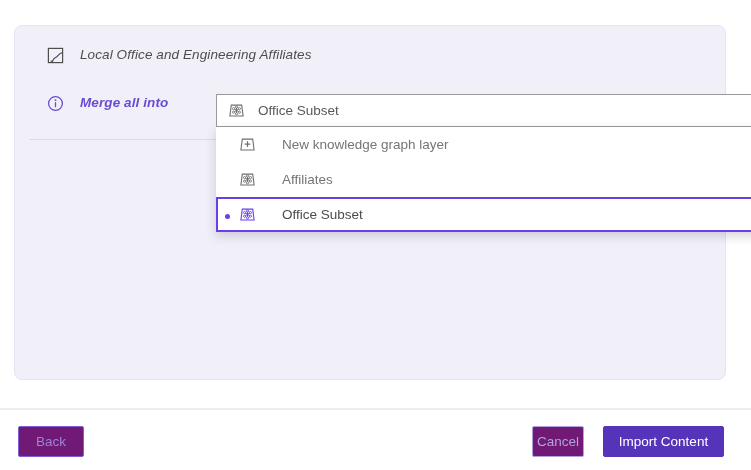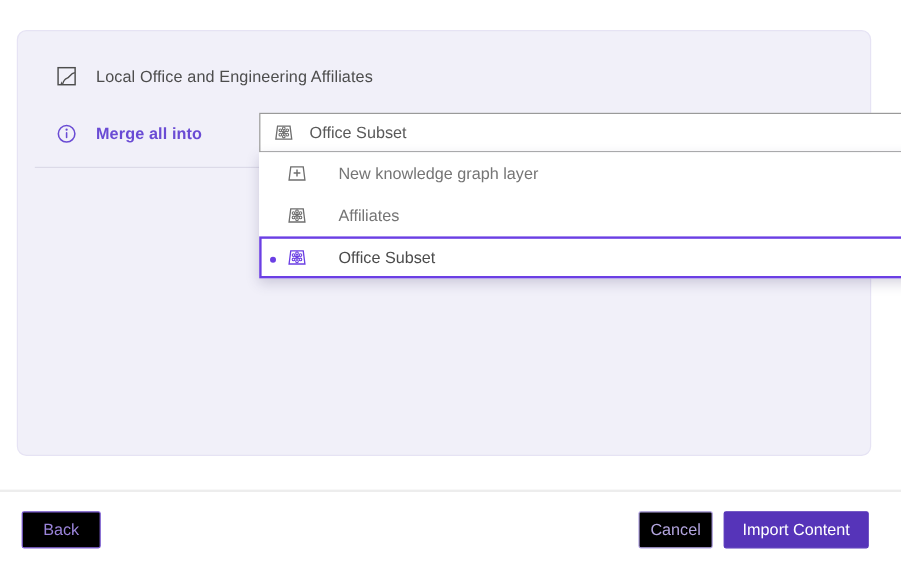--- a/index.html
+++ b/index.html
@@ -5,21 +5,21 @@
   * { margin:0; padding:0; box-sizing:border-box; }
   html,body {
     width:751px; height:470px; background:#ffffff;
     font-family:"Liberation Sans", sans-serif;
     position:relative; overflow:hidden;
   }
   .panel {
     position:absolute; left:14px; top:25px; width:712px; height:355px;
     background:#f1f0f9; border:1px solid #e6e3f4; border-radius:8px;
   }
-  .row { position:absolute; display:flex; align-items:center; }
+  .row { position:absolute; display:flex; align-items:flex-start;font-style:italic; }
   .row-layer { left:32px; top:21px; height:32px; gap:16px; }
   .layer-label { font-size:13.5px; color:#4d4d4d; letter-spacing:.1px; }
   .row-merge { left:32px; top:69px; height:32px; gap:16px; }
   .merge-label { font-size:13.5px; font-weight:bold; color:#6a4bd4; letter-spacing:.1px; }
   .panel-divider { position:absolute; left:14px; top:113px; width:670px; height:1px; background:#dcdae8; }
 
   .dropdown-wrap { position:absolute; left:187px; top:94px; width:597px; z-index:5;padding-left:29px; }
   .select-box {
     height:33px; background:#ffffff; border:1px solid #9a9a9a;
     display:flex; align-items:center; padding:0 12px 0 11px; gap:13px; cursor:pointer;
@@ -39,25 +39,25 @@
     border-radius:50%; background:#6b3fe4;
   }
   .icon { flex:0 0 auto; display:inline-flex; line-height:0; }
   .icon-grey { color:#6f6f6f; }
   .icon-purple { color:#6b3fe4; }
 
   .footer-divider { position:absolute; left:0; top:408px; width:751px; height:2px; background:#ededed; }
   .btn {
     position:absolute; top:426px; height:31px;
     display:flex; align-items:center; justify-content:center;
-    font-size:13.5px; background:#000000; border-radius:2px; cursor:pointer;
+    font-size:13.5px; background:#701a75; border-radius:2px; cursor:pointer;
     font-family:"Liberation Sans", sans-serif;
   }
   .btn-back   { left:18px;  width:66px;  border:1px solid #7e5ed6; color:#9b84da; }
-  .btn-cancel { left:532px; width:62px;  border:1px solid #b0a1e2; color:#b2a4de; }
+  .btn-cancel { left:532px; width:52px;  border:1px solid #b0a1e2; color:#b2a4de; }
   .btn-import { left:603px; width:121px; background:#5634b9; border:1px solid #5634b9; color:#ffffff; font-weight:normal; }
 </style>
 </head>
 <body>
 
 <div class="panel">
 
   <div class="row row-layer">
     <span class="icon icon-grey">
       <svg width="17" height="17" viewBox="0 0 17 17">

